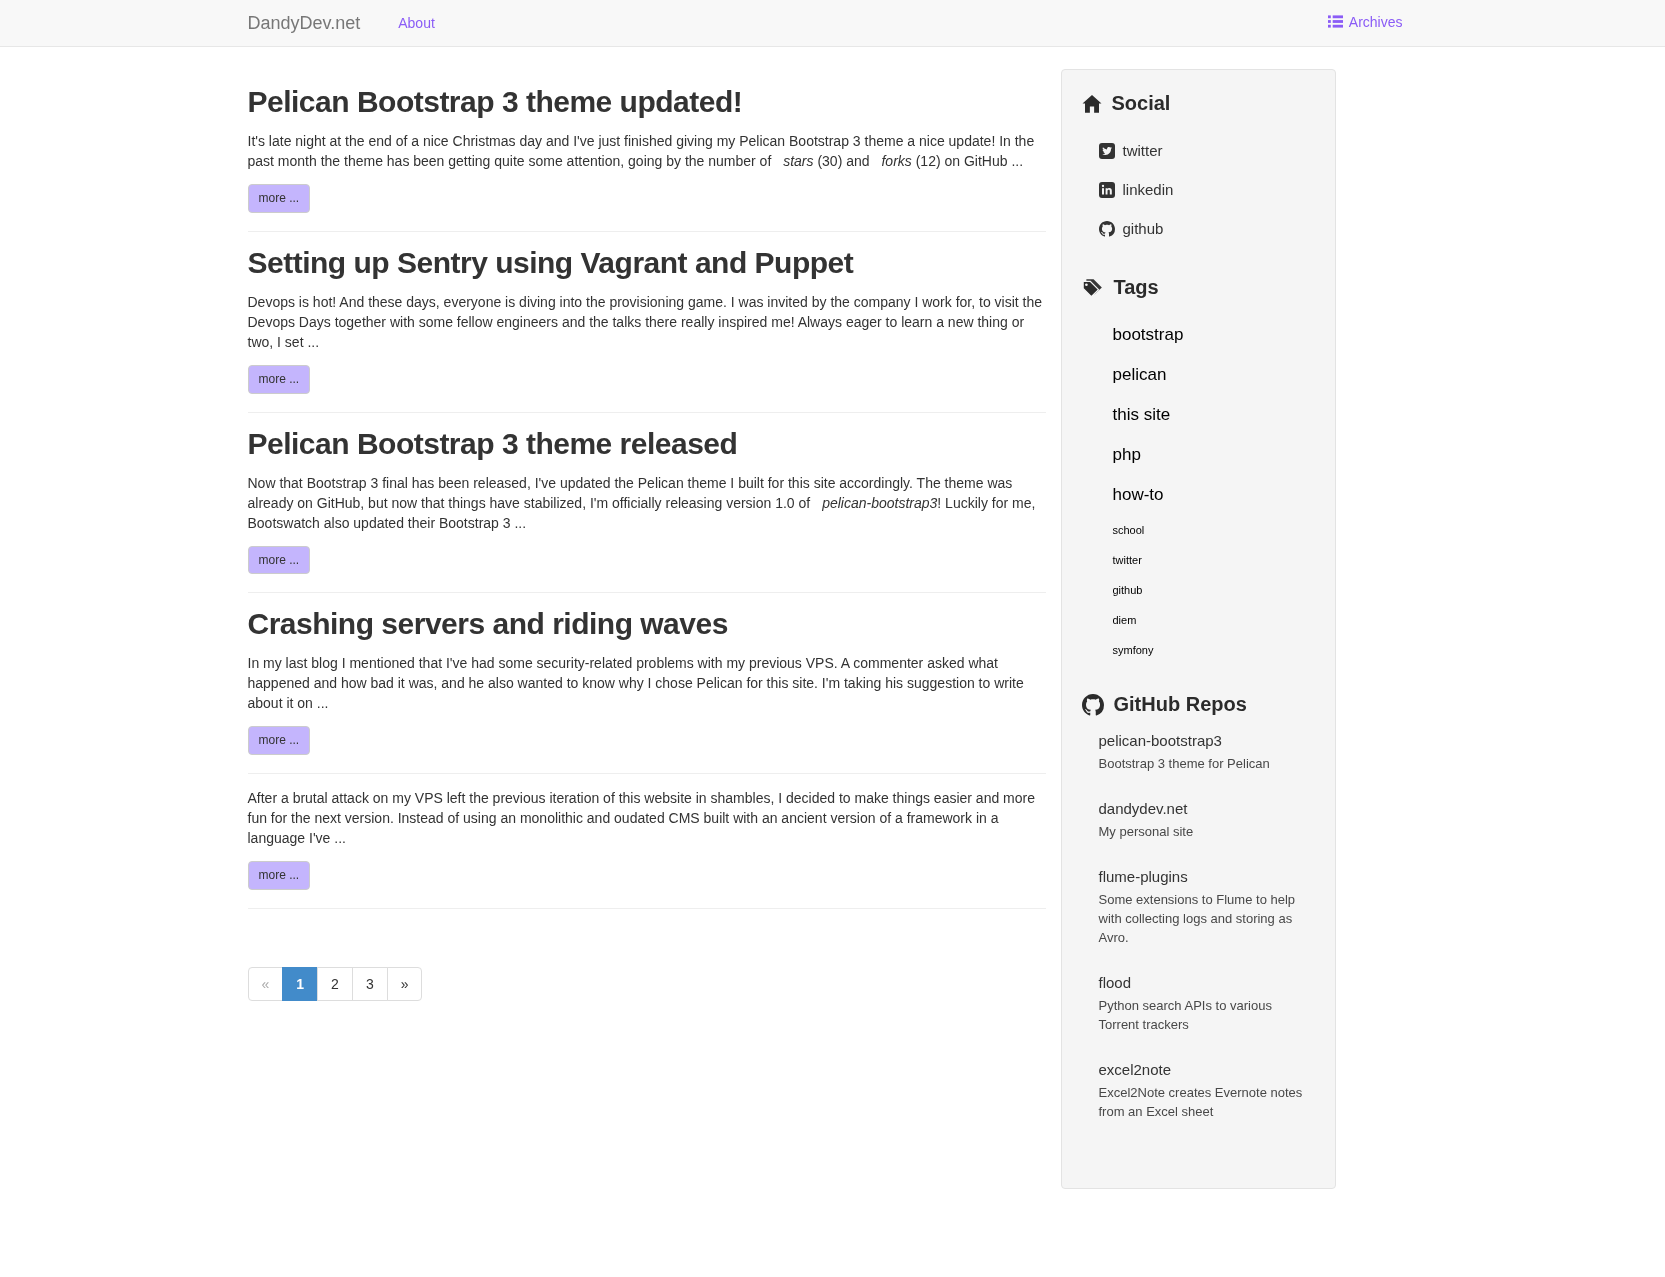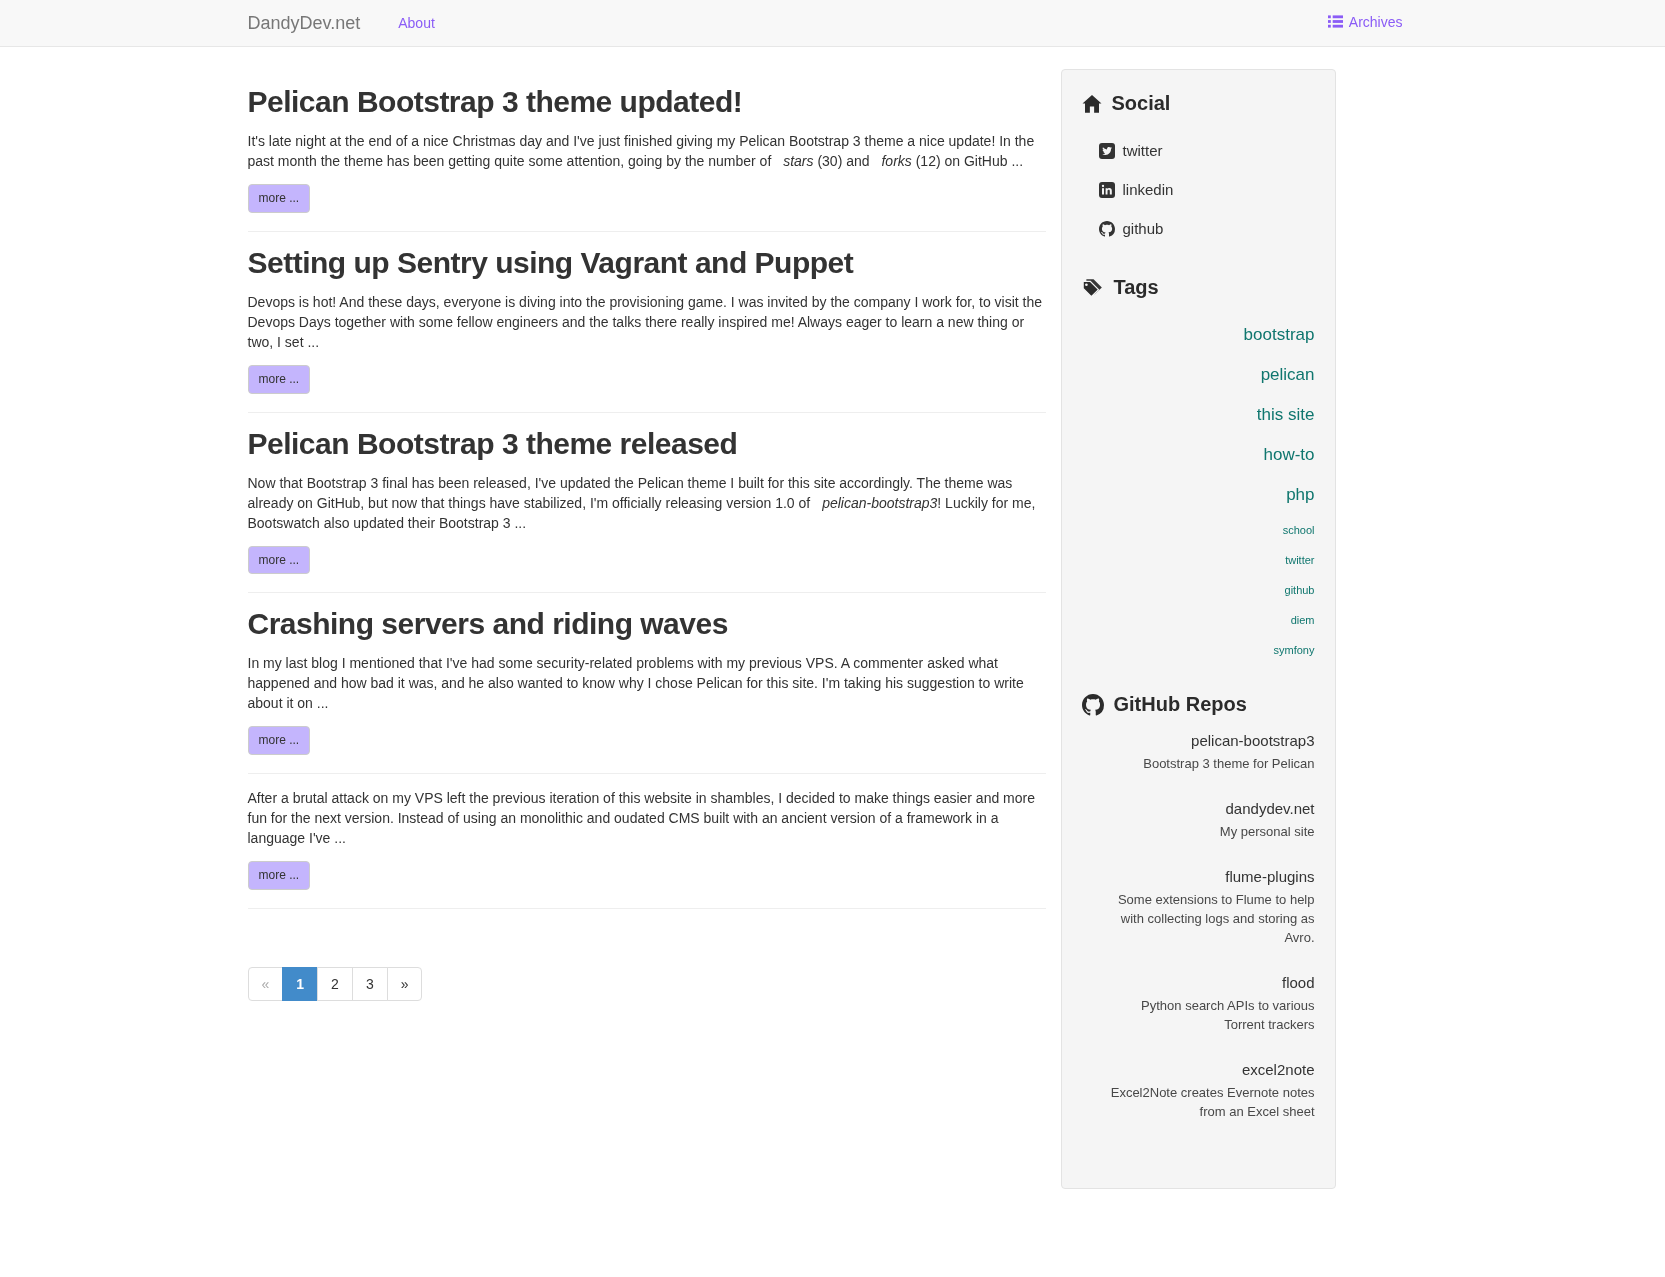--- a/index.html
+++ b/index.html
@@ -85,42 +85,41 @@
   .page-item:last-child { border-radius: 0 4px 4px 0; }
   .page-item.active { background: #428bca; border-color: #428bca; color: #fff; font-weight: bold; cursor: default; }
   .page-item.disabled { color: #aaa; cursor: default; }
 
   
   .well {
     background: #f5f5f5;
     border: 1px solid #e3e3e3;
     border-radius: 4px;
     padding: 22px 20px 40px 20px;
-    text-align: right;
   }
   .side-heading {
     display: flex;
     align-items: center;
     gap: 10px;
     font-size: 20px;
     font-weight: bold;
     color: #2b2b2b;
     margin: 0 0 16px 0;
   }
   .side-section + .side-section { margin-top: 28px; }
   .social-item {
     display: flex;
     align-items: center;
     gap: 8px;
     font-size: 15px;
     margin: 0 0 0 17px;
     padding: 11px 0;
     cursor: pointer;
   }
-  .tag-item { display: block; margin-left: 17px; cursor: pointer; color: #0f766e; }
+  .tag-item { display: block; margin-left: 31px; cursor: pointer; color: #000000; }
   .tag-item[data-size="lg"] { font-size: 17px; padding: 10px 0; }
   .tag-item[data-size="sm"] { font-size: 11px; padding: 9px 0; }
   .repo-item { margin-left: 17px; margin-bottom: 27px; }
   .repo-name { font-size: 15px; color: #333; cursor: pointer; display: inline-block; margin-bottom: 5px; }
   .repo-desc { font-size: 13px; line-height: 19px; color: #484848; }
 </style>
 </head>
 <body>
 
 <div class="navbar">
@@ -237,22 +236,22 @@
                 <path d="M4 1 L10.5 1 L18 8.5 L11.5 15 L4 7.5 Z" opacity="0.95"></path>
                 <path d="M1 3 L7.5 3 L15 10.5 L8.5 17 L1 9.5 Z" stroke="#f5f5f5" stroke-width="1.2"></path>
                 <circle cx="4" cy="6" r="1.2" fill="#f5f5f5"></circle>
               </svg>
             </span>
             <span>Tags</span>
           </h2>
           <a class="tag-item" data-size="lg">bootstrap</a>
           <a class="tag-item" data-size="lg">pelican</a>
           <a class="tag-item" data-size="lg">this site</a>
+          <a class="tag-item" data-size="lg">php</a>
           <a class="tag-item" data-size="lg">how-to</a>
-          <a class="tag-item" data-size="lg">php</a>
           <a class="tag-item" data-size="sm">school</a>
           <a class="tag-item" data-size="sm">twitter</a>
           <a class="tag-item" data-size="sm">github</a>
           <a class="tag-item" data-size="sm">diem</a>
           <a class="tag-item" data-size="sm">symfony</a>
         </div>
 
         <div class="side-section">
           <h2 class="side-heading">
             <span class="icon">

